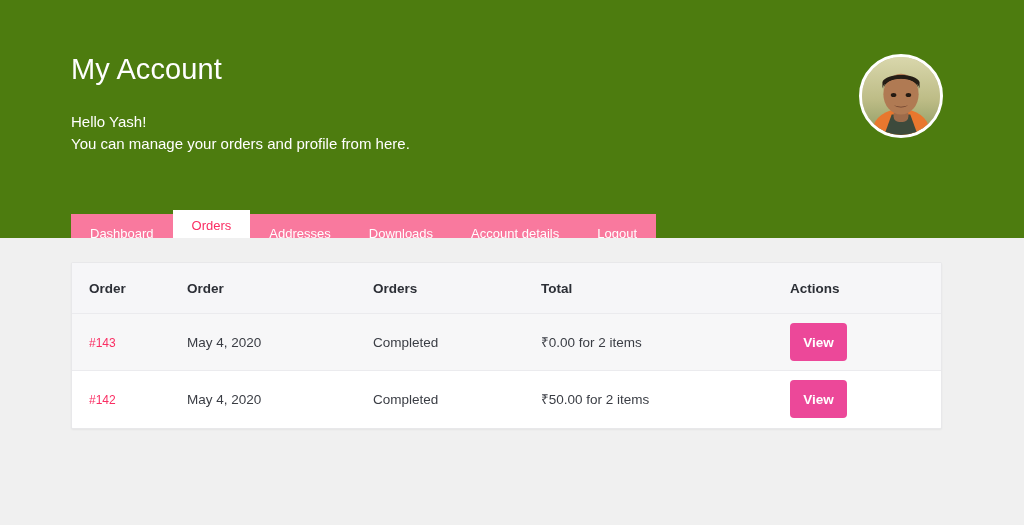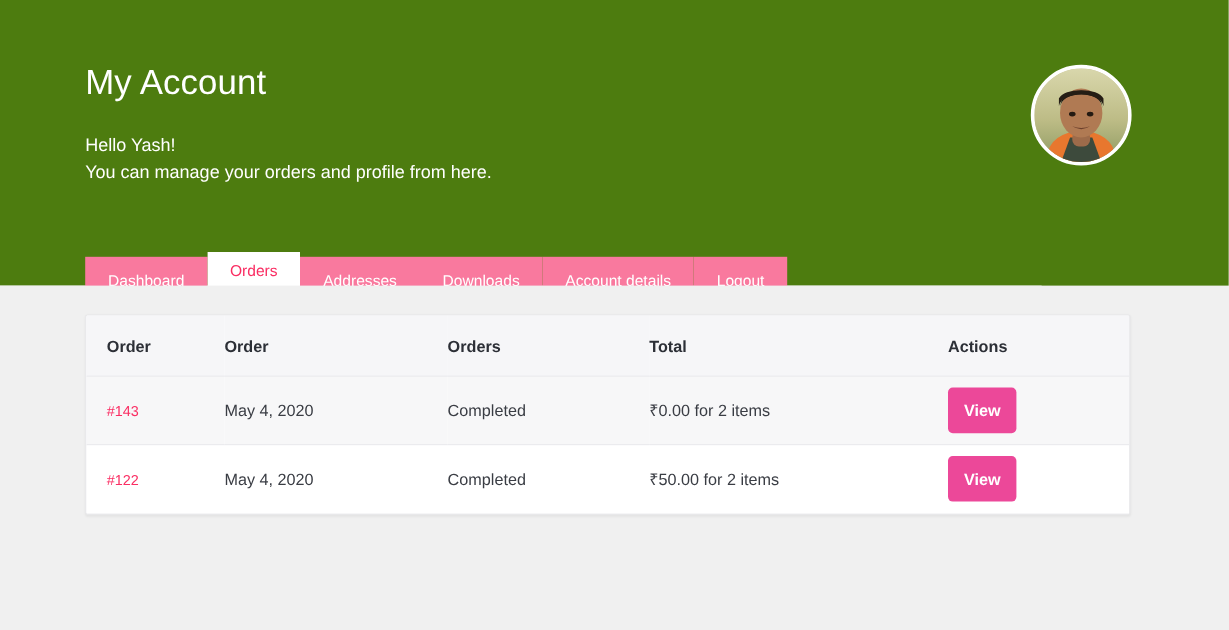--- a/index.html
+++ b/index.html
@@ -257,21 +257,21 @@
             </td>
             <td class="col-date">May 4, 2020</td>
             <td class="col-status">Completed</td>
             <td class="col-total">₹0.00 for 2 items</td>
             <td class="col-actions">
               <button class="view-button">View</button>
             </td>
           </tr>
           <tr class="row-plain">
             <td class="col-order">
-              <a class="order-link" href="#">#122</a>
+              <a class="order-link" href="#">#142</a>
             </td>
             <td class="col-date">May 4, 2020</td>
             <td class="col-status">Completed</td>
             <td class="col-total">₹50.00 for 2 items</td>
             <td class="col-actions">
               <button class="view-button">View</button>
             </td>
           </tr>
         </tbody>
       </table>

